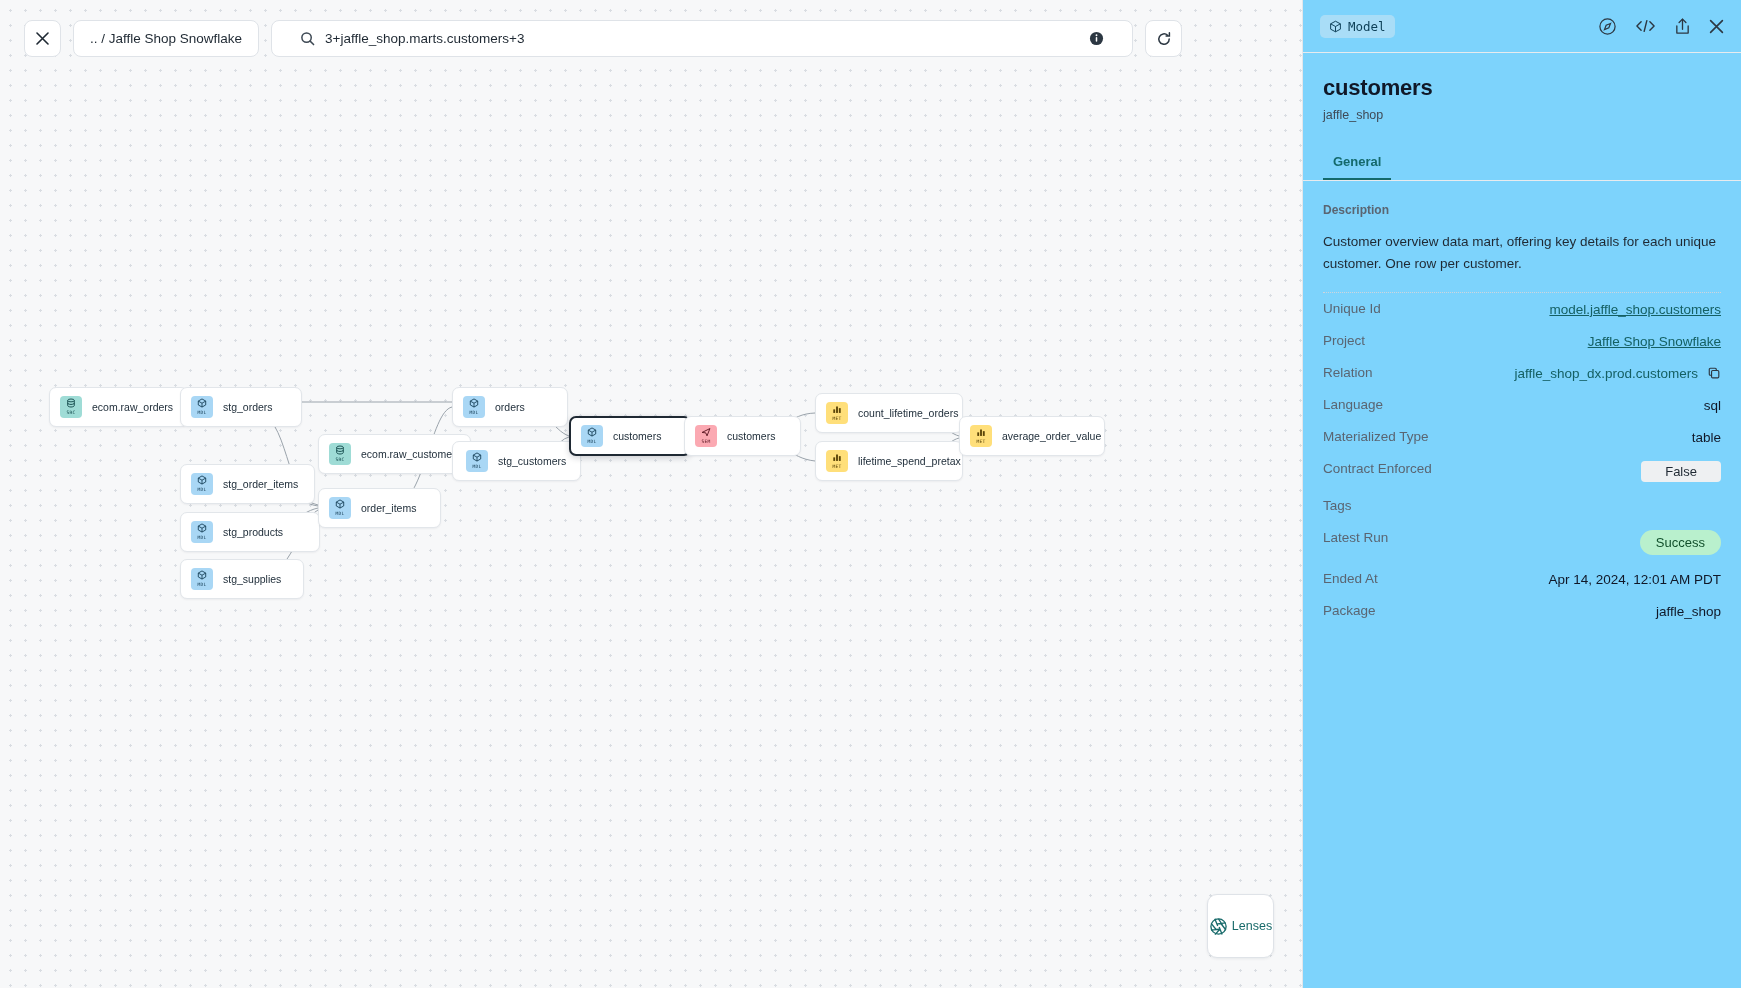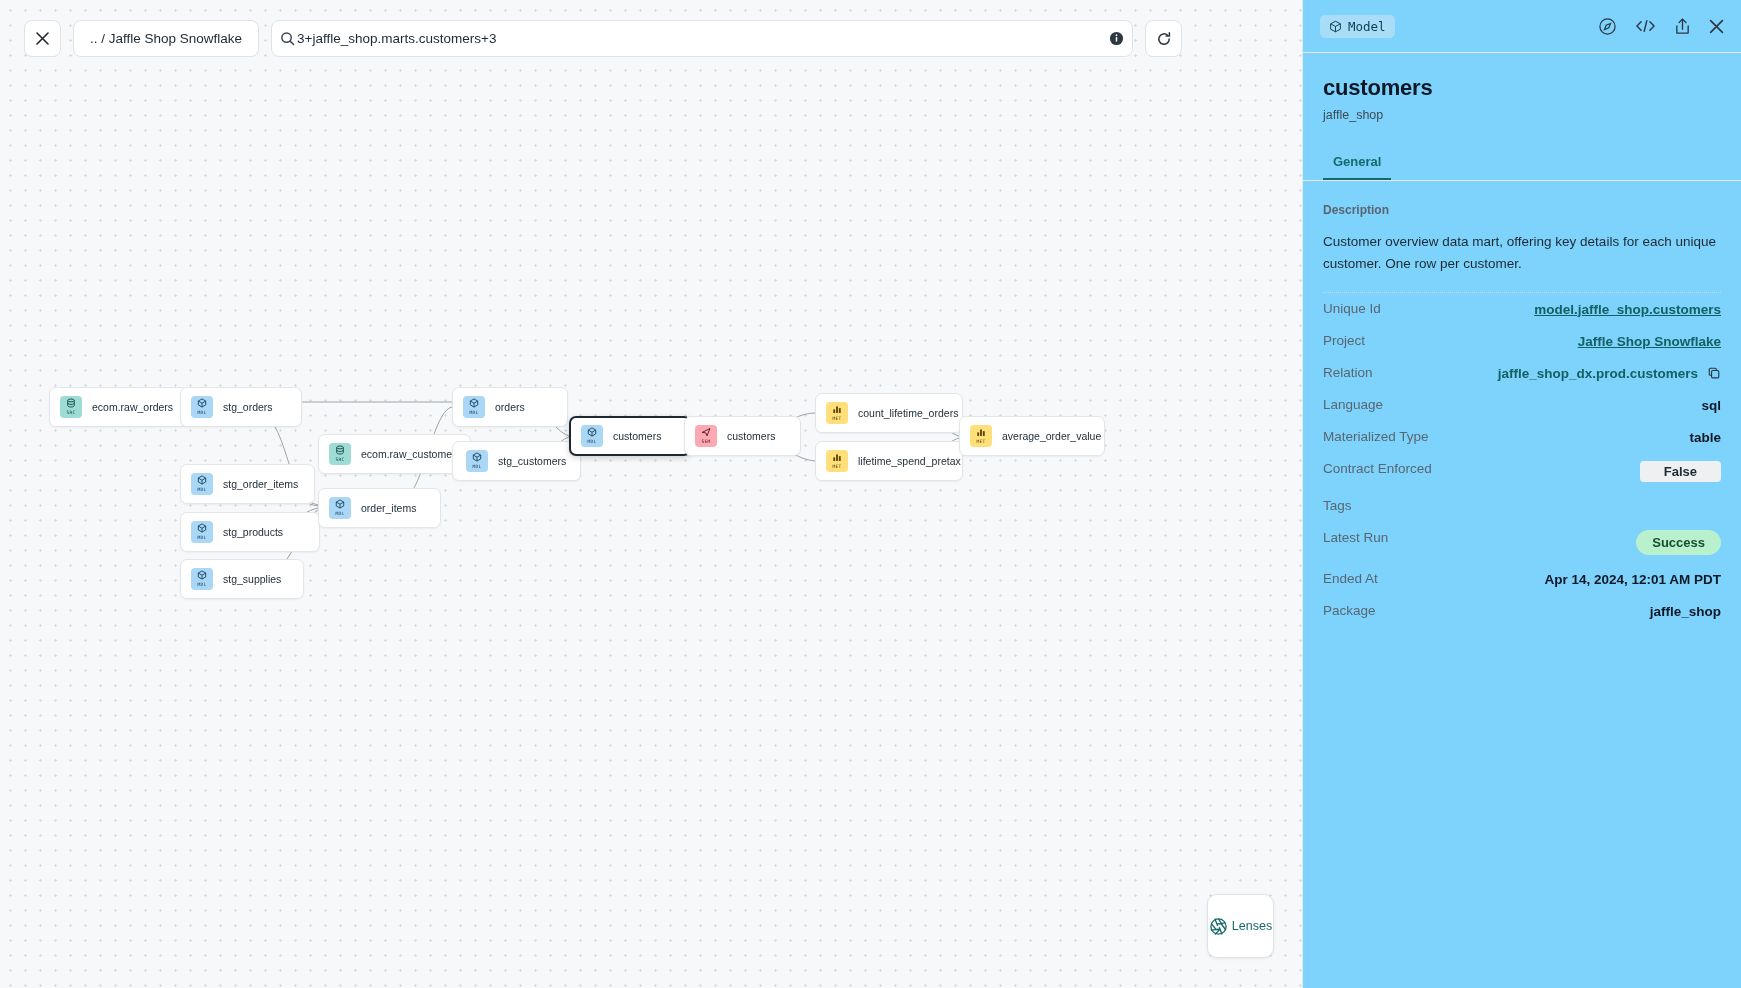--- a/index.html
+++ b/index.html
@@ -36,21 +36,21 @@
   }
   .tb-crumb {
     height: 37px; padding: 0 16px;
     background: #fff; border: 1px solid #dfe3e8; border-radius: 8px;
     display: flex; align-items: center; justify-content: center;
     font-size: 13.5px; color: #1f2933; cursor: pointer; white-space: nowrap;
   }
   .tb-search {
     height: 37px; width: 862px;
     background: #fff; border: 1px solid #dfe3e8; border-radius: 8px;
-    display: flex; align-items: center; gap: 2px; padding: 0 8px;
+    display: flex; align-items: center; gap: 10px; padding: 0 28px;
   }
   .tb-search .val {
     flex: 1; font-size: 13.5px; color: #1f2933;
     border: none; outline: none; background: transparent;
     font-family: "Liberation Sans", sans-serif;
   }
   .icon-btn { cursor: pointer; display: flex; align-items: center; justify-content: center; }
 
   
   .dag { position: absolute; inset: 0; }
@@ -130,21 +130,21 @@
   .panel-body { padding: 22px 20px 0 20px; overflow: auto; flex: 1; }
   .sec-label { font-size: 12px; font-weight: bold; color: #5a6572; }
   .desc { font-size: 13.5px; color: #1f2933; line-height: 22px; margin-top: 14px; }
   .divider { border-top: 1px dotted #cfd5dc; margin: 17px 0 0 0; }
 
   .row {
     display: flex; justify-content: space-between;
     min-height: 32px; padding: 8px 0; gap: 24px;
   }
   .row .k { font-size: 13.5px; color: #5a6572; white-space: nowrap; }
-  .row .v { font-size: 13.5px; color: #101828; text-align: right; display: flex; align-items: center; gap: 9px; font-weight: bold; }
+  .row .v { font-size: 13.5px; color: #101828; text-align: right; display: flex; align-items: center; gap: 9px; }
   .v a { color: #156063; text-decoration: underline; cursor: pointer; }
   .v .plain-link { color: #156063; text-decoration: none; cursor: pointer; }
   .pill-gray { background: #eef0f2; color: #1f2933; border-radius: 4px; padding: 3px 24px; font-size: 13px; }
   .pill-green { background: #b9f0cd; color: #12502c; border-radius: 999px; padding: 5px 16px; font-size: 13px; }
 </style>
 </head>
 <body>
 
 <div id="app">
 

